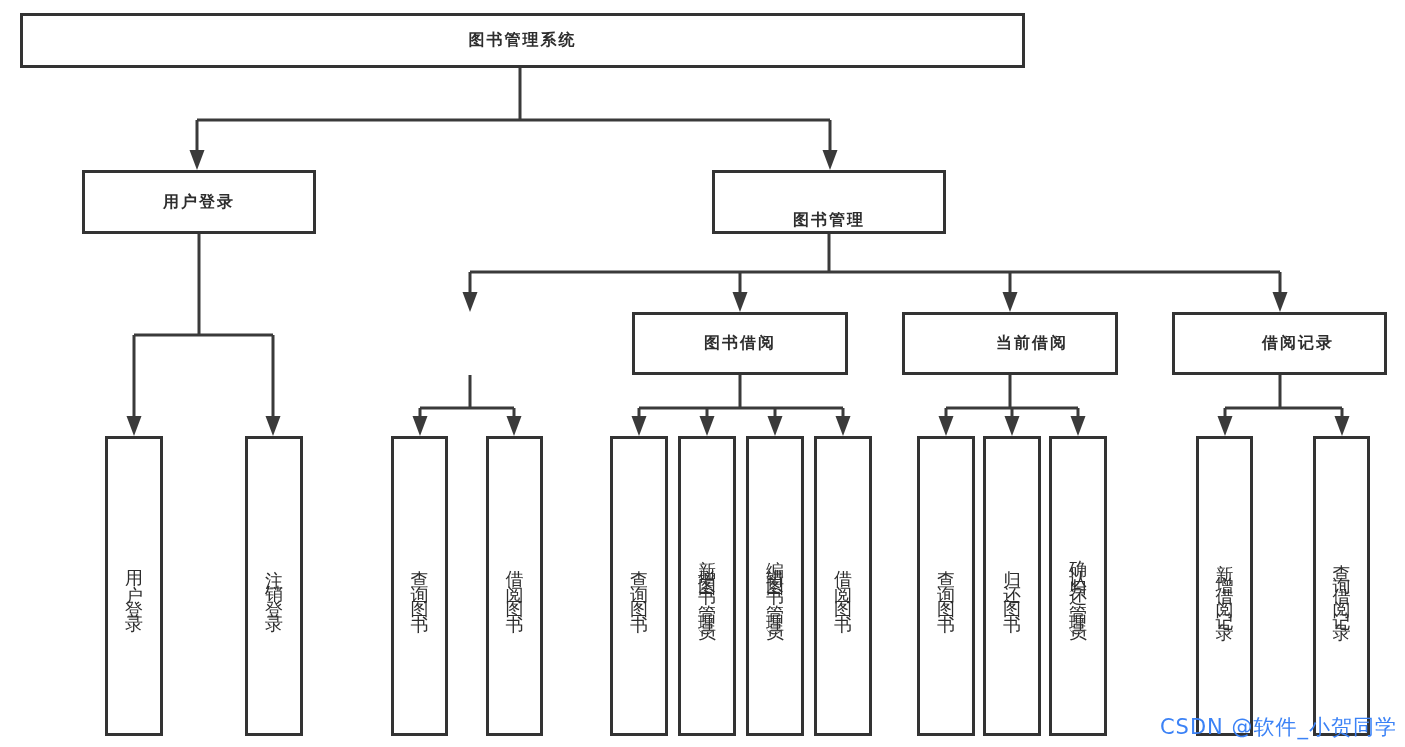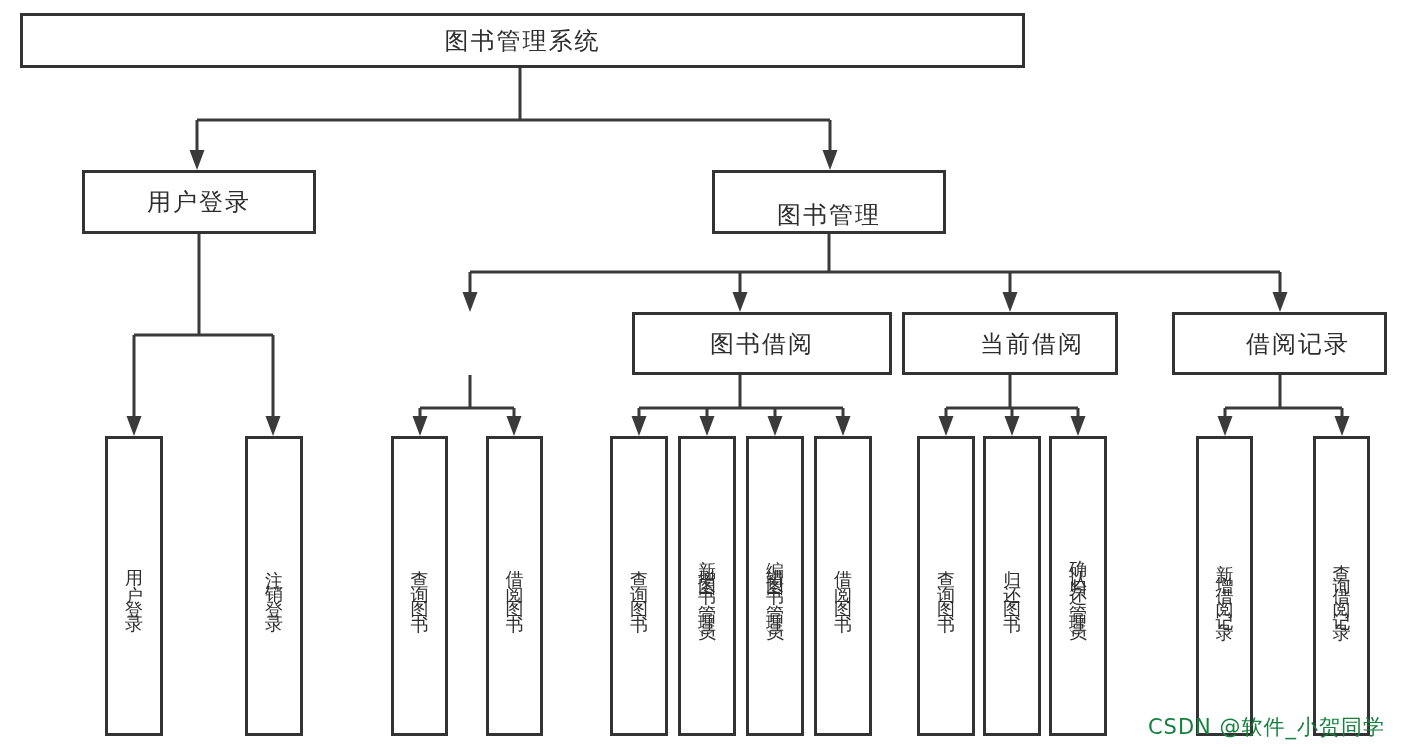--- a/index.html
+++ b/index.html
@@ -23,42 +23,42 @@
     background: #ffffff;
     border: 3px solid #333333;
     box-sizing: border-box;
     display: flex;
     align-items: center;
     justify-content: center;
     color: #2d2d2d;
     z-index: 1;
   }
   .h-label {
-    font-size: 24px;
+    font-size: 16px;
     letter-spacing: 2px;
-    font-weight: 400;
+    font-weight: 700;
     white-space: nowrap;
   }
   .leaf .v-label {
     writing-mode: vertical-lr;
     text-orientation: mixed;
     font-size: 18px;
     font-weight: 500;
     line-height: 1;
     white-space: nowrap;
   }
   .ls4 .v-label { letter-spacing: 15px; }
   .ls6 .v-label { letter-spacing: 12px; }
   .ls9 .v-label { letter-spacing: 9px; }
   #watermark {
     position: absolute;
-    right: 20px;
+    right: 8px;
     bottom: 6px;
     font-size: 21px;
-    color: #15803d;
+    color: #3b82f6;
     letter-spacing: 1px;
     z-index: 2;
     white-space: nowrap;
   }
 </style>
 </head>
 <body>
 
 <div id="canvas">
 
@@ -106,21 +106,21 @@
     <span class="h-label">图书管理系统</span>
   </div>
 
   <div class="box" style="left:82px; top:170px; width:234px; height:64px;">
     <span class="h-label">用户登录</span>
   </div>
   <div class="box" style="left:712px; top:170px; width:234px; height:64px;align-items:flex-end;">
     <span class="h-label">图书管理</span>
   </div>
 
-  <div class="box" style="left:632px; top:312px; width:260px; height:63px;">
+  <div class="box" style="left:632px; top:312px; width:216px; height:63px;">
     <span class="h-label">图书借阅</span>
   </div>
   <div class="box" style="left:902px; top:312px; width:216px; height:63px;padding-left:44px;">
     <span class="h-label">当前借阅</span>
   </div>
   <div class="box" style="left:1172px; top:312px; width:215px; height:63px;padding-left:37px;">
     <span class="h-label">借阅记录</span>
   </div>
 
   <div class="box leaf ls4" style="left:105px; top:436px; width:58px; height:300px;">

